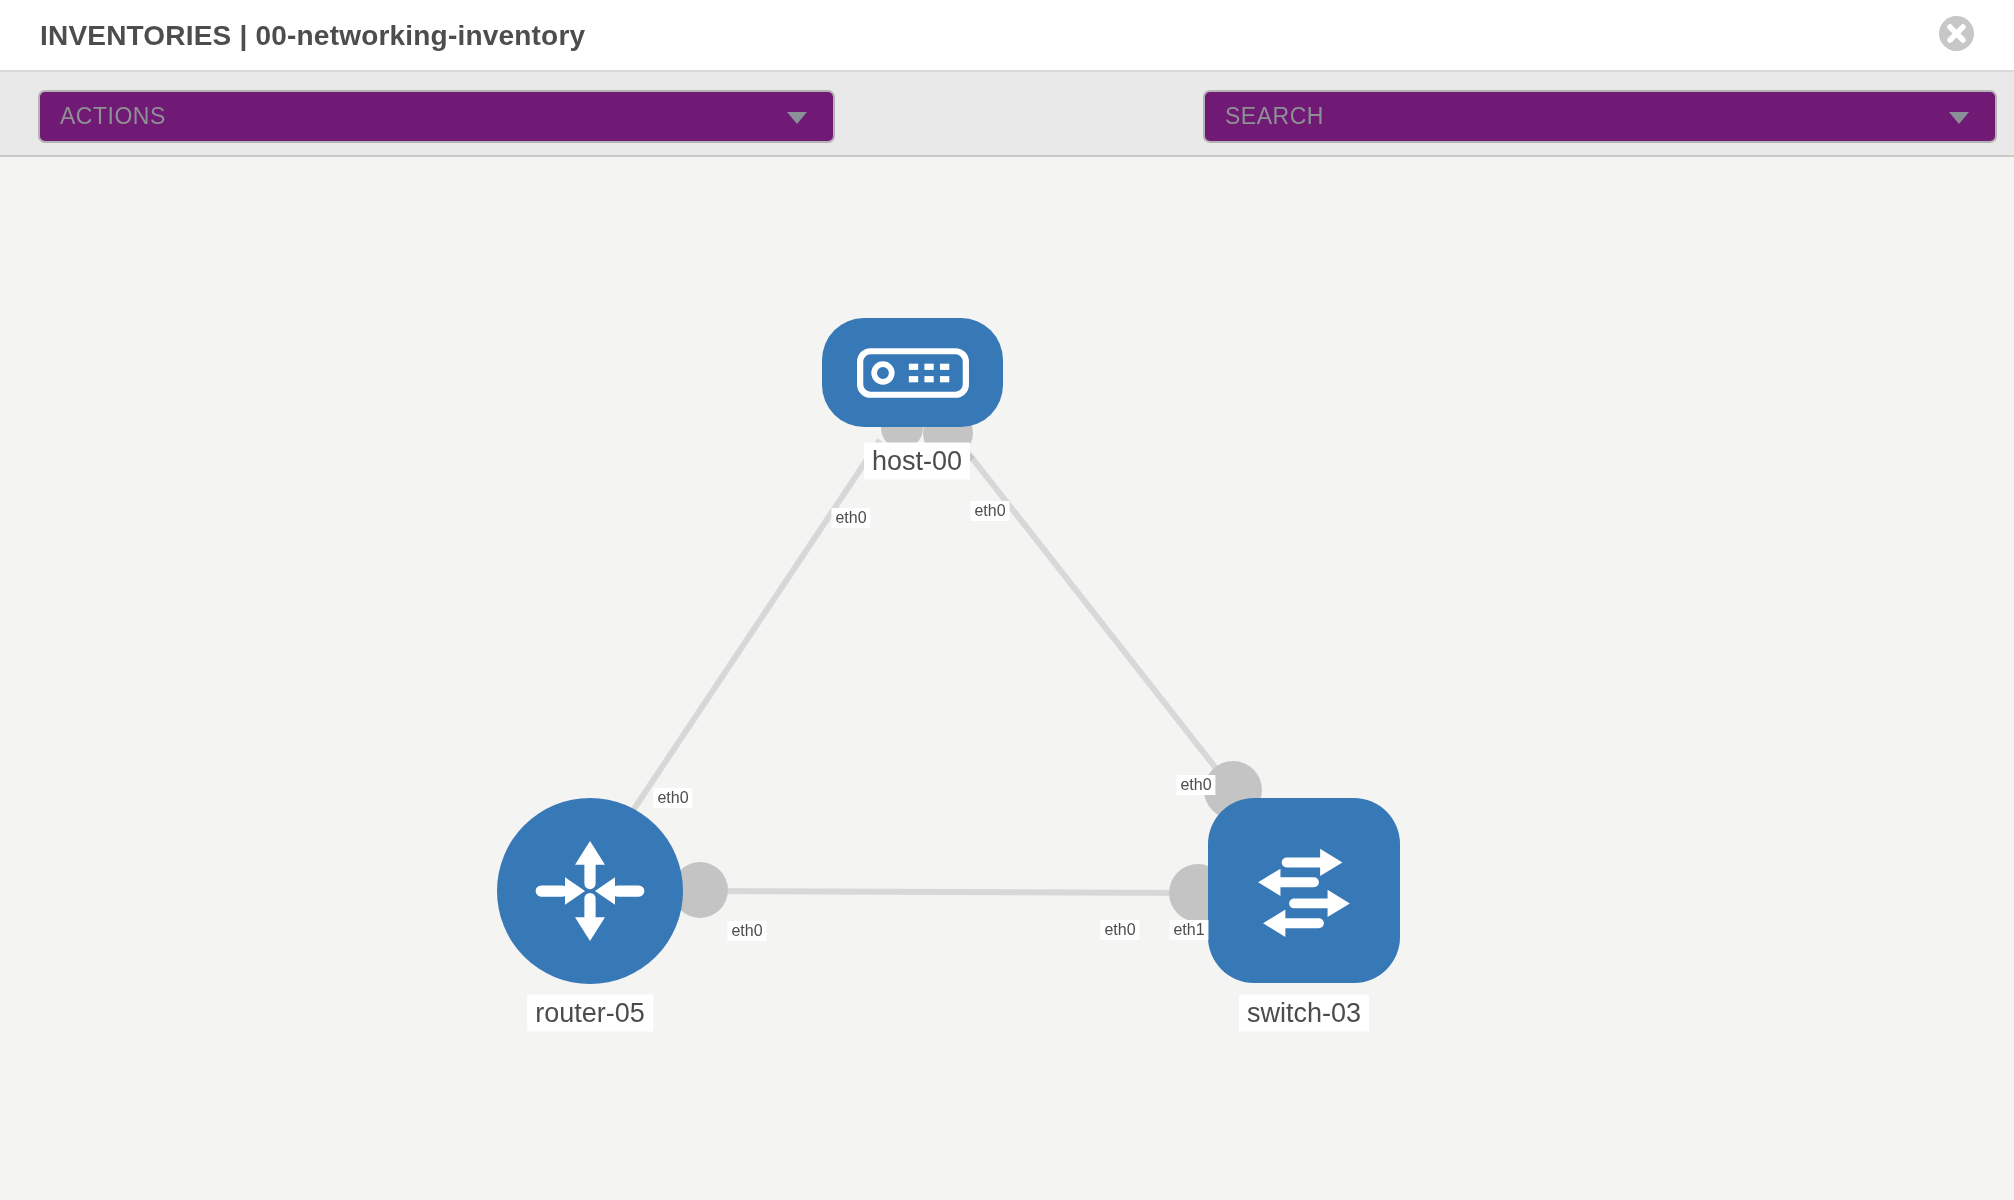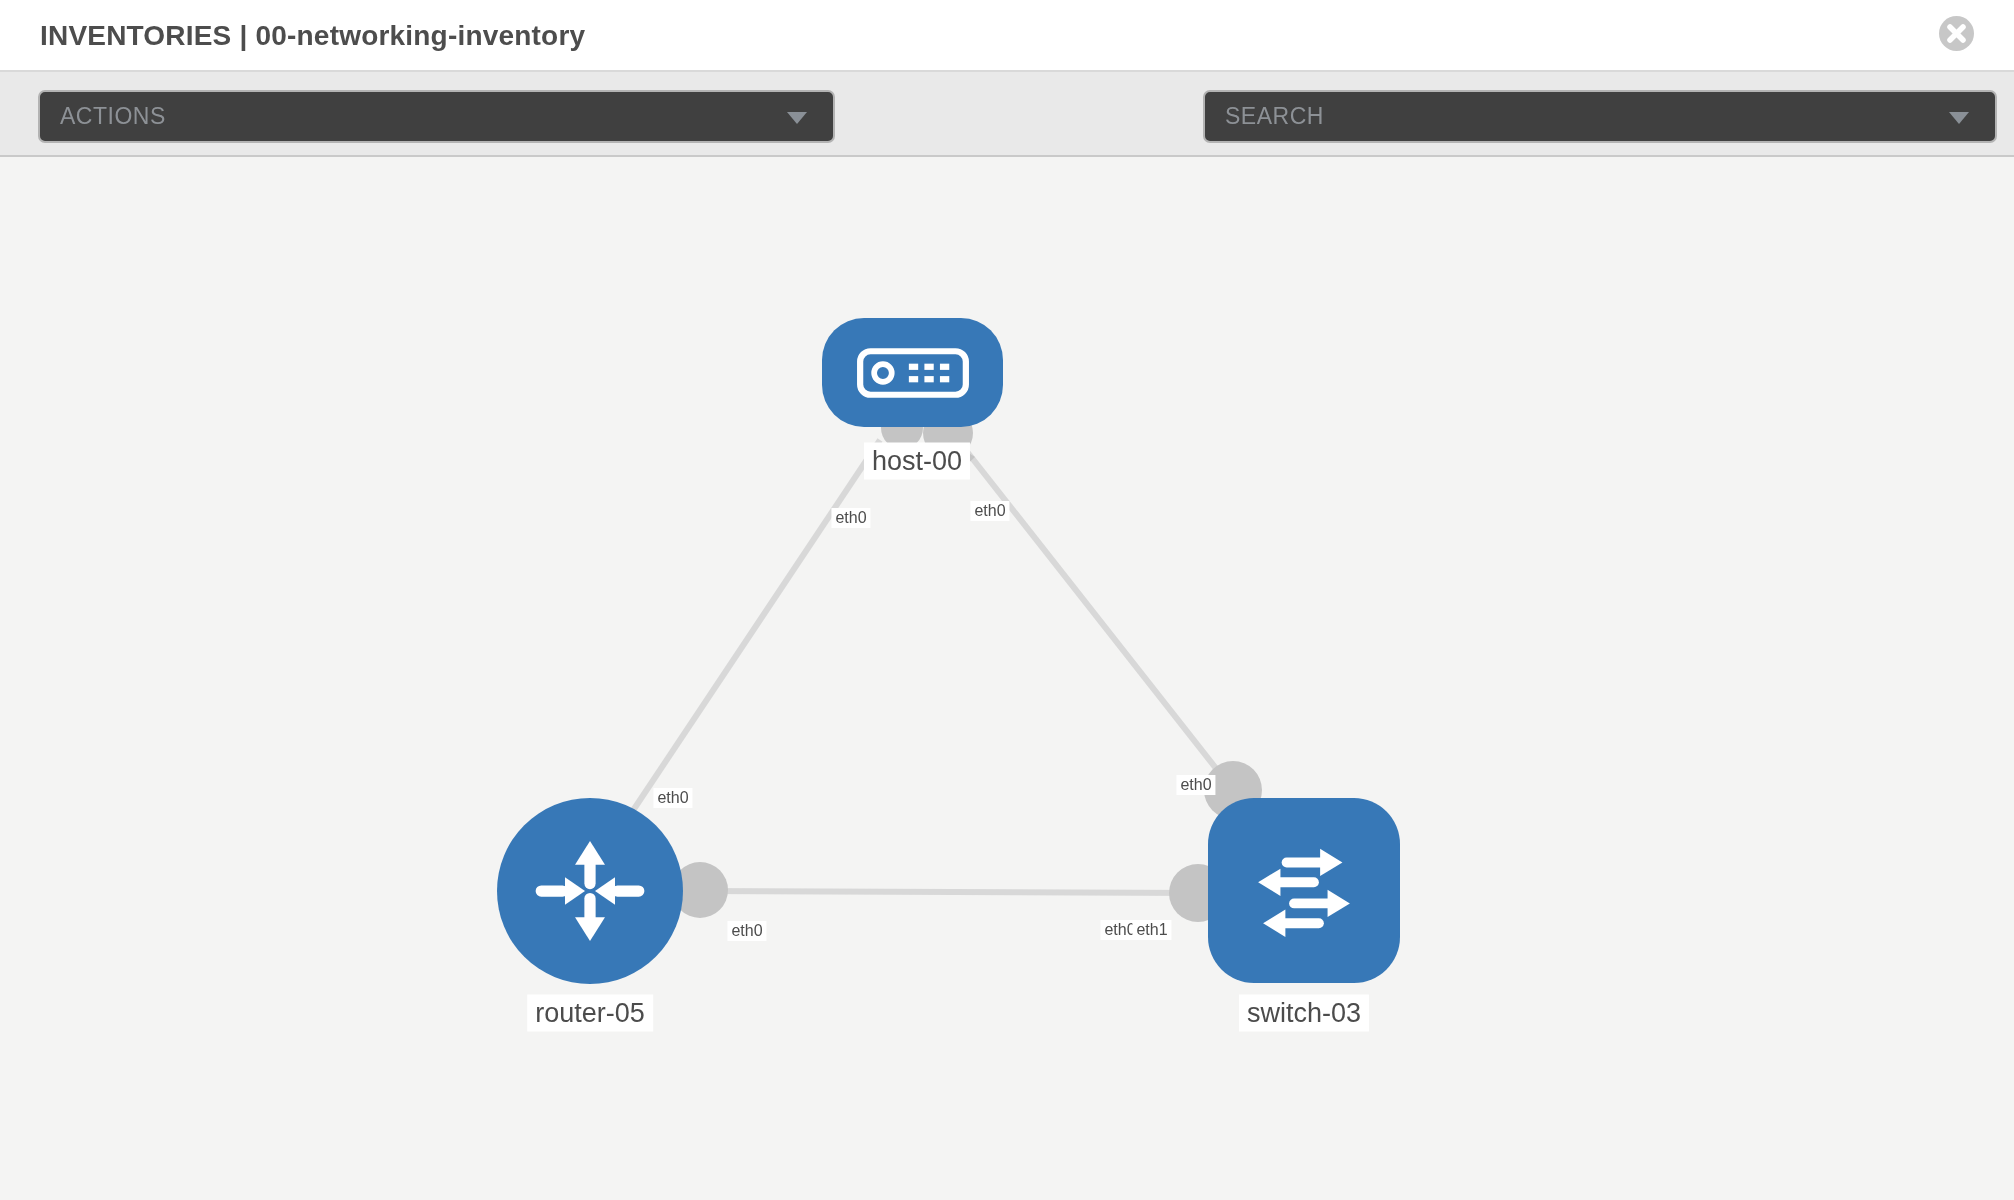--- a/index.html
+++ b/index.html
@@ -6,21 +6,21 @@
   html,body { width:2014px; height:1200px; font-family:"Liberation Sans","DejaVu Sans",sans-serif; background:#ffffff; overflow:hidden; }
   .page { position:relative; width:2014px; height:1200px;border-radius:7px; }
 
   
   .header { position:absolute; left:0; top:0; width:2014px; height:72px; background:#ffffff; border-bottom:2px solid #d9d9d9; }
   .page-title { position:absolute; left:40px; top:0; height:72px; line-height:72px; font-size:28px; font-weight:700; color:#4d4d4d; letter-spacing:0.2px; }
   .close-btn { position:absolute; left:1939px; top:16px; width:35px; height:35px; cursor:pointer; }
 
   
   .toolbar { position:absolute; left:0; top:72px; width:2014px; height:85px; background:#e9e9e9; border-bottom:2px solid #c9c9c9; }
-  .dd-box { position:absolute; top:18px; height:53px; background:#404040; border:2px solid #b3b3b3; border-radius:7px; }
+  .dd-box { position:absolute; top:18px; height:53px; background:#701a75; border:2px solid #b3b3b3; border-radius:7px; }
   .dd-actions { left:38px; width:797px; }
   .dd-search  { left:1183px; width:794px;margin-left:20px; }
   .dd-label { position:absolute; left:20px; top:0; height:49px; line-height:49px; font-size:23px; color:#8d9196; letter-spacing:0.5px; }
   .dd-caret { position:absolute; right:26px; top:20px; width:0; height:0; border-left:10px solid transparent; border-right:10px solid transparent; border-top:12px solid #8a9097; }
   .tool-btn { position:absolute; top:97px; width:38px; height:38px; cursor:pointer; }
   .tool-wrench { left:1048px; }
   .tool-key { left:1112px; }
 
   
   .canvas { position:absolute; left:0; top:157px; width:2014px; height:1043px; background:#f4f4f3; }
@@ -147,16 +147,16 @@
     <div class="chip node-label" style="left:917px; top:304px;text-align:right;">host-00</div>
     <div class="chip node-label" style="left:590px; top:856px;">router-05</div>
     <div class="chip node-label" style="left:1304px; top:856px;">switch-03</div>
 
     <div class="chip if-label" style="left:673px; top:595px;">eth0</div>
     <div class="chip if-label" style="left:851px; top:315px;">eth0</div>
     <div class="chip if-label" style="left:990px; top:308px;">eth0</div>
     <div class="chip if-label" style="left:1196px; top:582px;">eth0</div>
     <div class="chip if-label" style="left:747px; top:728px;">eth0</div>
     <div class="chip if-label" style="left:1120px; top:727px;">eth0</div>
-    <div class="chip if-label" style="left:1152px; top:727px;">eth1</div>
+    <div class="chip if-label" style="left:1189px; top:727px;">eth1</div>
 
   </div>
 </div>
 
 </body></html>

